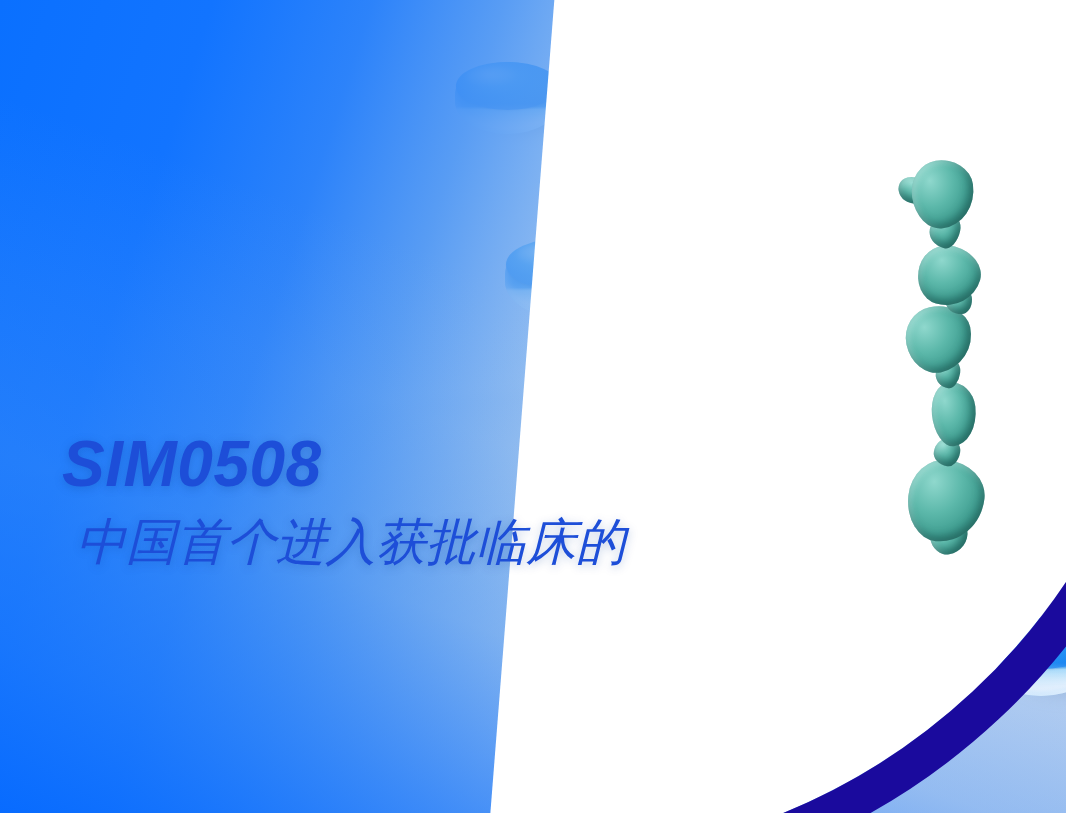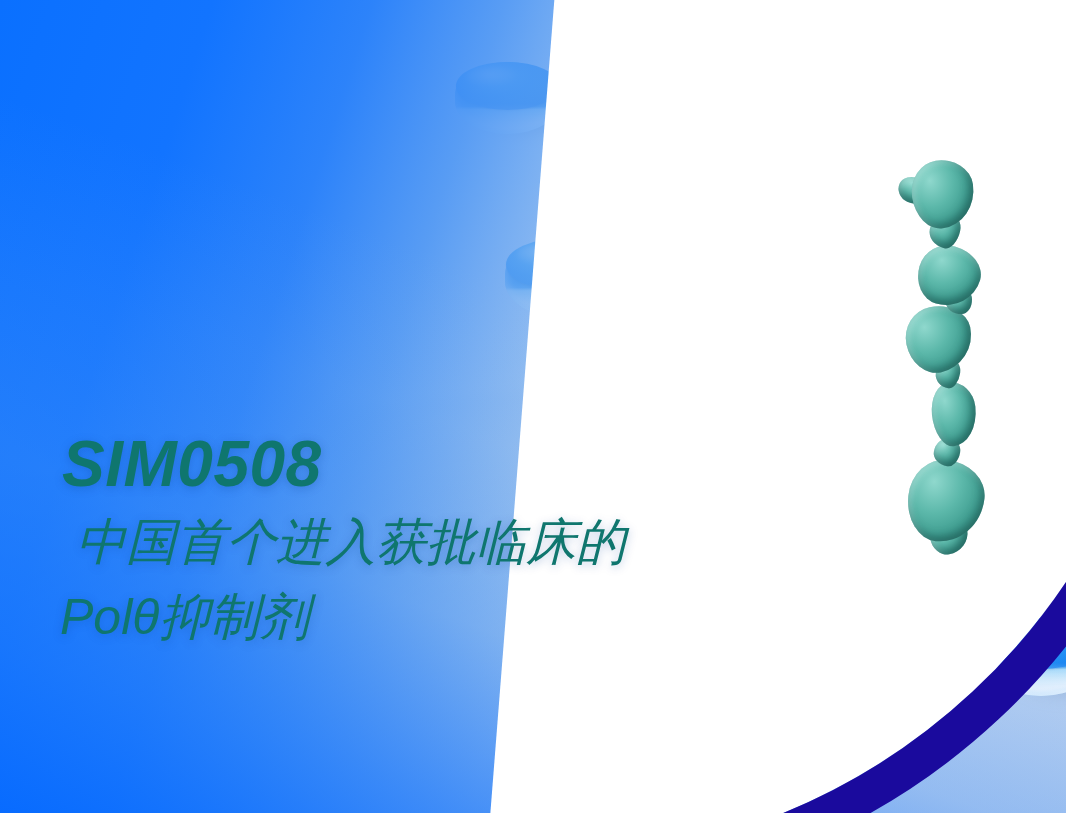--- a/index.html
+++ b/index.html
@@ -138,21 +138,21 @@
     background:
       radial-gradient(ellipse at 32% 28%,#8fd8cd 0%,#5cb8aa 38%,#3f9d90 66%,#2e7f76 100%);
     box-shadow:inset -3px -4px 8px rgba(18,70,66,.55), inset 3px 3px 6px rgba(220,255,250,.45);
   }
   .blob.sm{border-radius:52% 48% 40% 60%/56% 44% 56% 44%;}
 
   
   .headline{
     position:absolute; left:60px; top:432px;
     width:820px;
-    color:#0f766e;
+    color:#1d4ed8;
     text-shadow:0 2px 10px rgba(10,60,150,.28);
   }
   .h-title{
     font-size:64px;
     font-weight:700;
     font-style:italic;
     letter-spacing:.5px;
     line-height:1.02;
     margin:0 0 6px 2px;
   }
@@ -255,16 +255,15 @@
       <div class="blob sm" style="left: 46px; top: 198px; width: 24px; height: 30px; transform: rotate(8deg); z-index: 14;"></div>
       <div class="blob" style="left: 42px; top: 222px; width: 44px; height: 64px; transform: rotate(-6deg); z-index: 13;"></div>
       <div class="blob sm" style="left: 44px; top: 278px; width: 26px; height: 28px; transform: rotate(10deg); z-index: 12;"></div>
       <div class="blob" style="left: 18px; top: 300px; width: 76px; height: 82px; transform: rotate(6deg); z-index: 11;"></div>
       <div class="blob" style="left: 40px; top: 358px; width: 38px; height: 36px; transform: rotate(-10deg); z-index: 10;"></div>
     </div>
 
   <div class="headline">
     <div class="h-title">SIM0508</div>
     <div class="h-sub">中国首个进入获批临床的</div>
-    <div class="h-sub2">Polθ抑制剂</div>
   </div>
 
 </div>
 
 </body></html>

